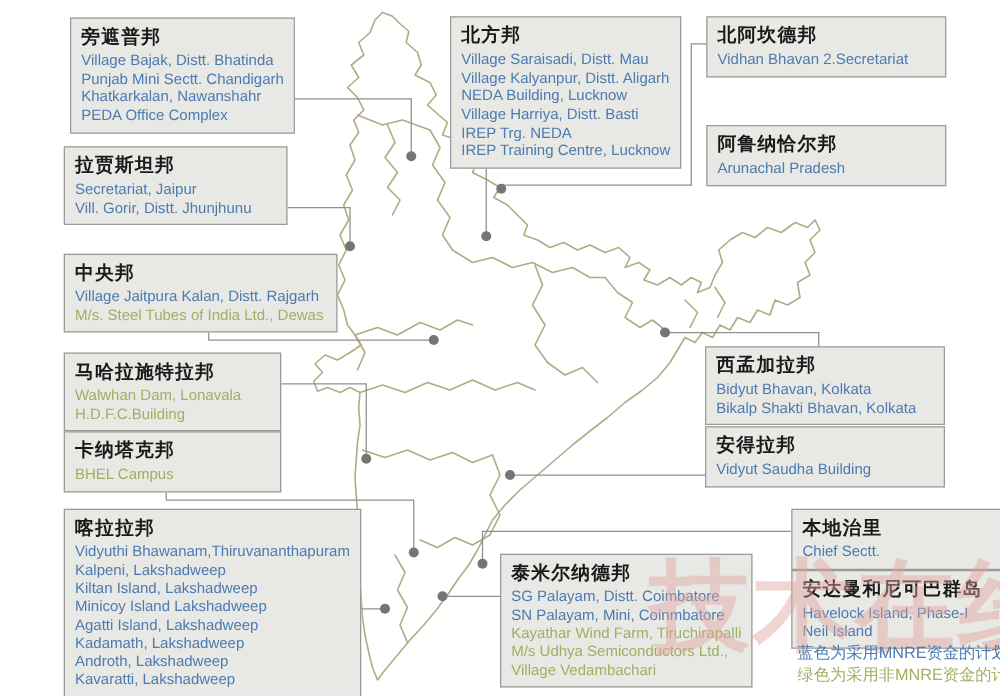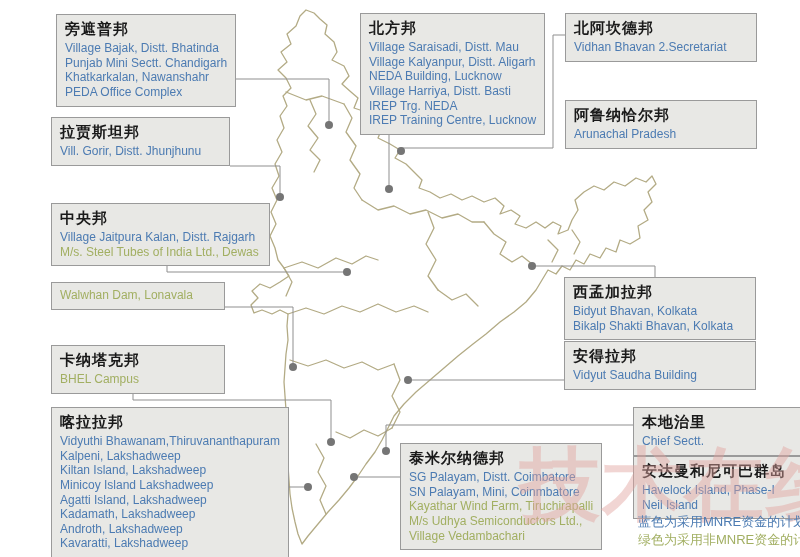--- a/index.html
+++ b/index.html
@@ -91,35 +91,38 @@
         <div class="site blue">Village Bajak, Distt. Bhatinda</div>
         <div class="site blue">Punjab Mini Sectt. Chandigarh</div>
         <div class="site blue">Khatkarkalan, Nawanshahr</div>
         <div class="site blue">PEDA Office Complex</div>
       </div>
   </div>
 
   <div class="box" style="left:3px;top:117px;min-width:179px">
     <div class="box-title">拉贾斯坦邦</div>
     <div class="box-items">
+        <div class="site blue">Secretariat, Jaipur</div>
         <div class="site blue">Vill. Gorir, Distt. Jhunjhunu</div>
       </div>
   </div>
 
   <div class="box" style="left:3px;top:203px;min-width:219px">
     <div class="box-title">中央邦</div>
     <div class="box-items">
         <div class="site blue">Village Jaitpura Kalan, Distt. Rajgarh</div>
         <div class="site green">M/s. Steel Tubes of India Ltd., Dewas</div>
       </div>
   </div>
 
   <div class="box" style="left:3px;top:282px;min-width:174px">
+    <div class="box-title">马哈拉施特拉邦</div>
     <div class="box-items">
         <div class="site green">Walwhan Dam, Lonavala</div>
+        <div class="site green">H.D.F.C.Building</div>
       </div>
   </div>
 
   <div class="box" style="left:3px;top:345px;min-width:174px">
     <div class="box-title">卡纳塔克邦</div>
     <div class="box-items">
         <div class="site green">BHEL Campus</div>
       </div>
   </div>
 

